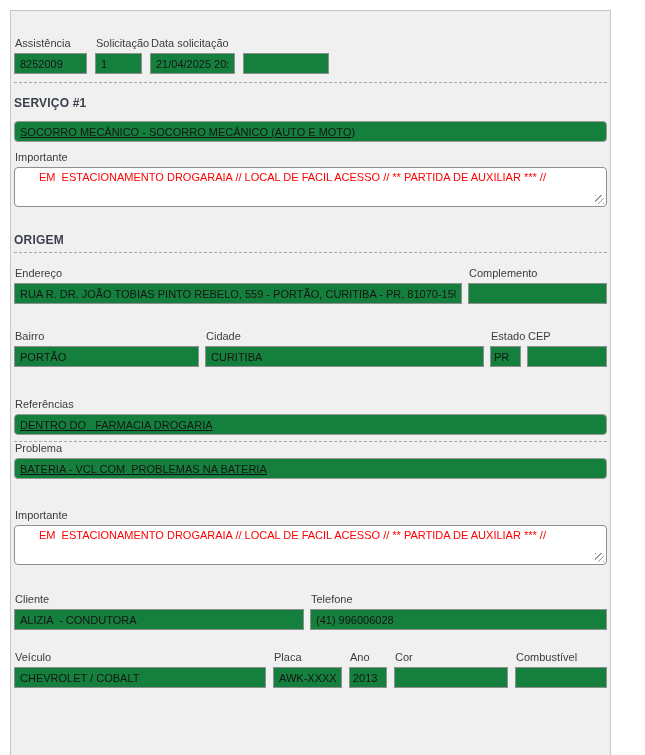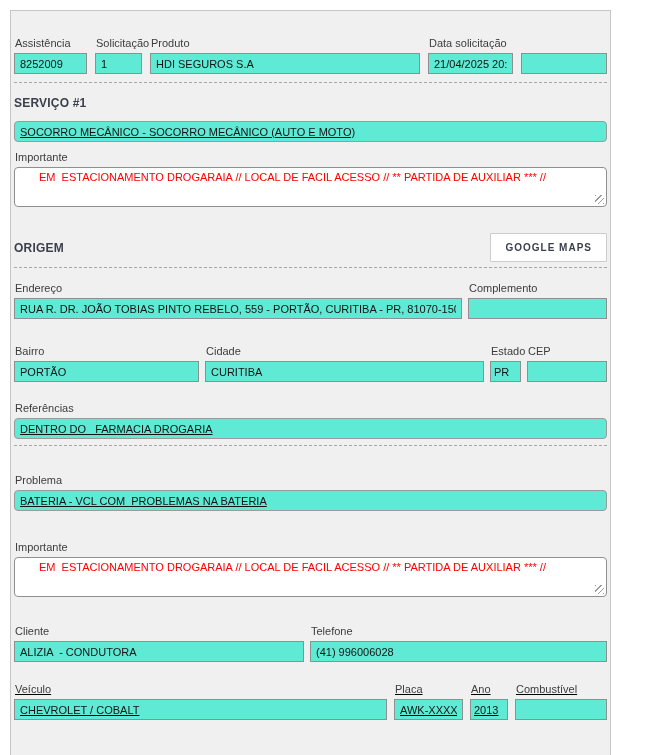--- a/index.html
+++ b/index.html
@@ -9,21 +9,21 @@
     position: absolute; left: 10px; top: 10px; width: 601px; height: 870px;
     background: #f0f0f0; border: 1px solid #c6c6c6;
     padding: 26px 3px 0 3px;
   }
   .row { display: flex; align-items: flex-start; }
   .field { display: flex; flex-direction: column; min-width: 0; }
   .field.grow { flex: 1 1 auto; }
   .lbl { font-size: 11px; line-height: 13px; height: 13px; color: #3c3c3c;
     margin-bottom: 3px; margin-left: 1px; white-space: nowrap; }
   .inp {
-    height: 21px; width: 100%; border: 1px solid #8f8f8f; background: #5eead4;
+    height: 21px; width: 100%; border: 1px solid #8f8f8f; background: #15803d;
     font: 11px "Liberation Sans", sans-serif; color: #141414; padding: 0 5px;
     border-radius: 0; outline: none;
   }
   .inp.rounded { border-radius: 4px; border-color: #9a9a9a; text-decoration: underline; }
   .dash { border: none; border-top: 1px dashed #a8a8a8; height: 0; }
   .heading { font-size: 12px; font-weight: bold; color: #3a3f4b; letter-spacing: .2px; }
   .imp-ta {
     width: 100%; height: 40px; border: 1px solid #8f8f8f; border-radius: 4px;
     background: #ffffff; color: #ff0000; font: 11px "Liberation Sans", sans-serif;
     padding: 3px 24px; resize: none; overflow: hidden; white-space: pre-wrap; outline: none;
@@ -39,49 +39,45 @@
   }
   
   .m-dash1   { margin-top: 8px; }
   .m-serv    { margin-top: 13px; }
   .m-servinp { margin-top: 11px; }
   .m-imp1    { margin-top: 9px; }
   .m-origem  { margin-top: 26px; }
   .m-dash2   { margin-top: 5px; }
   .m-ender   { margin-top: 14px; }
   .m-bairro  { margin-top: 26px; }
-  .m-refer   { margin-top: 20px; }
+  .m-refer   { margin-top: 31px; }
   .m-dash3   { margin-top: 6px; }
-  .m-probl   { margin-top: 28px; }
+  .m-probl   { }
   .m-imp2    { margin-top: 30px; }
   .m-cliente { margin-top: 28px; }
   .m-veic    { margin-top: 21px; }
   .g8  { gap: 8px; }
   .g6  { gap: 6px; }
   .g10 { gap: 6px; }
-  .g7  { gap: 7px; text-decoration: underline; }
+  .g7  { gap: 7px; }
 </style>
 </head>
 <body>
 
 <div class="panel">
 
   
   <div class="row g8">
     <div class="field" style="width:73px">
       <label class="lbl">Assistência</label>
       <input class="inp" value="8252009" style="">
     </div>
     <div class="field" style="width:47px">
       <label class="lbl">Solicitação</label>
       <input class="inp" value="1" style="">
-    </div>
-    <div class="field grow">
-      <label class="lbl">Produto</label>
-      <input class="inp" value="HDI SEGUROS S.A" style="">
     </div>
     <div class="field" style="width:85px">
       <label class="lbl">Data solicitação</label>
       <input class="inp" value="21/04/2025 20:20" style="">
     </div>
     <div class="field" style="width:86px">
       <label class="lbl"></label>
       <input class="inp" value="" style="">
     </div>
   </div>
@@ -93,21 +89,20 @@
   <input class="inp rounded m-servinp" value="SOCORRO MECÂNICO - SOCORRO MECÂNICO (AUTO E MOTO)" style="">
 
   <div class="field m-imp1">
     <label class="lbl">Importante</label>
     <textarea class="imp-ta" style="">EM  ESTACIONAMENTO DROGARAIA // LOCAL DE FACIL ACESSO // ** PARTIDA DE AUXILIAR *** //</textarea>
   </div>
 
   
   <div class="origem-row m-origem">
     <div class="heading">ORIGEM</div>
-    <button class="maps-btn">GOOGLE MAPS</button>
   </div>
 
   <hr class="dash m-dash2">
 
   <div class="row g6 m-ender">
     <div class="field grow">
       <label class="lbl">Endereço</label>
       <input class="inp" value="RUA R. DR. JOÃO TOBIAS PINTO REBELO, 559 - PORTÃO, CURITIBA - PR, 81070-150, BRASIL, 559" style="">
     </div>
     <div class="field" style="width:139px">
@@ -172,19 +167,23 @@
       <input class="inp" value="CHEVROLET / COBALT" style="">
     </div>
     <div class="field" style="width:69px">
       <label class="lbl">Placa</label>
       <input class="inp" value="AWK-XXXX" style="">
     </div>
     <div class="field" style="width:38px">
       <label class="lbl">Ano</label>
       <input class="inp" style="padding: 0px 3px;" value="2013">
     </div>
+    <div class="field" style="width:114px">
+      <label class="lbl">Cor</label>
+      <input class="inp" value="" style="">
+    </div>
     <div class="field" style="width:92px">
       <label class="lbl">Combustível</label>
       <input class="inp" value="" style="">
     </div>
   </div>
 
 </div>
 
 </body></html>

